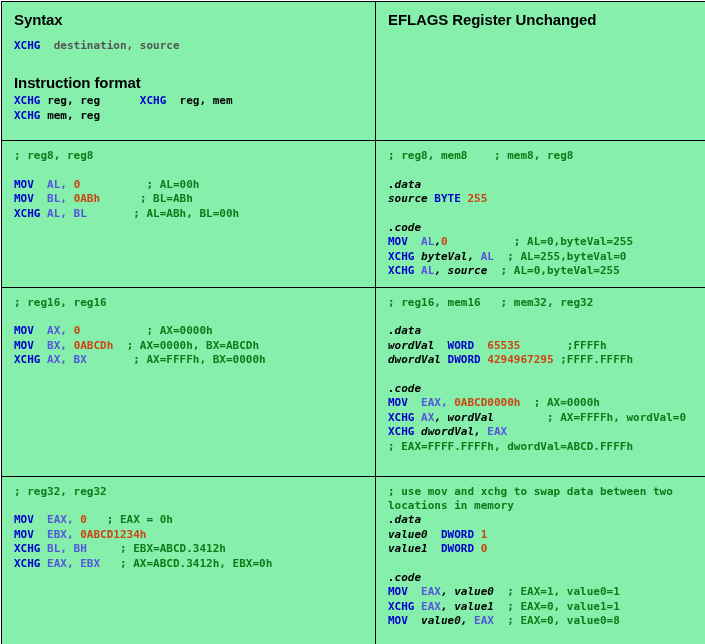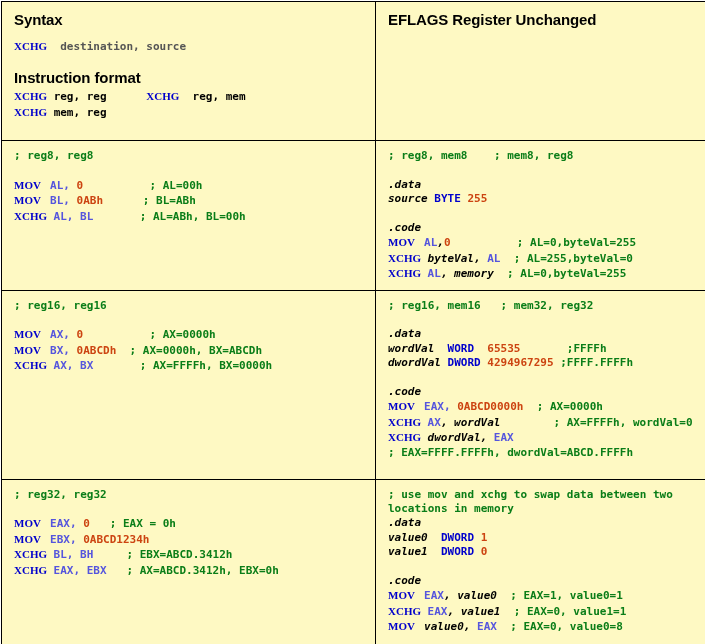--- a/index.html
+++ b/index.html
@@ -25,61 +25,61 @@
   table.xchg-table {
     border-collapse: collapse;
     width: 703px;
     margin: 1px 0 0 1px;
     table-layout: fixed;
   }
   table.xchg-table td {
     border: 1px solid #000000;
     vertical-align: top;
     padding: 8px 10px 8px 12px;
-    background: #fef9c3;
+    background: #86efac;
   }
   td.col-left  { width: 351px; }
   td.col-right { width: 350px; }
 
   
   tr.row-syntax  td { height: 122px; }
   tr.row-r8      td { height: 128px; }
   tr.row-r16     td { height: 172px; }
   tr.row-r32     td { height: 152px; }
 
   h2.heading {
     font-family: "Liberation Sans", sans-serif;
     font-size: 15px;
     font-weight: bold;
     color: #000000;
     margin: 0 0 2px 0;
     padding: 0;
     line-height: 19px;
     letter-spacing: -0.1px;
   }
-  h2.heading.second { margin-top: 14px; }
+  h2.heading.second { margin-top: 20px; }
 
   .code {
     font-family: "DejaVu Sans Mono", "Liberation Mono", monospace;
     font-size: 11px;
     line-height: 14.4px;
     color: #000000;
     white-space: pre;
     font-weight: bold;
     margin: 0;
   }
   .code.syntax-line {
     margin-top: 10px;
   }
   .code.fmt-block {
   }
   .blank-line { display: block; height: 14.4px; }
 
   
-  .mn   { color: #0000CC; font-family: Liberation Serif, serif; }            
+  .mn   { color: #0000CC; }            
   .reg  { color: #5555DD; }            
   .lit  { color: #CC4411; }            
   .cmt  { color: #0A7D18; }            
   .dir  { color: #000000; font-style: italic; }            
   .typ  { color: #0000CC; }            
   .plain{ color: #555555; }            
 </style>
 </head>
 <body>
 
@@ -109,21 +109,21 @@
           <div class="code"><span class="cmt">; reg8, reg8</span><span class="blank-line"></span><span class="mn">MOV </span><span class="reg"> AL, </span><span class="lit">0</span><span>          </span><span class="cmt">; AL=00h</span>
 <span class="mn">MOV </span><span class="reg"> BL, </span><span class="lit">0ABh</span><span>      </span><span class="cmt">; BL=ABh</span>
 <span class="mn">XCHG</span><span class="reg"> AL, BL</span><span>       </span><span class="cmt">; AL=ABh, BL=00h</span></div>
         </td>
 
         <td class="col-right">
           <div class="code"><span class="cmt">; reg8, mem8    ; mem8, reg8</span><span class="blank-line"></span><span class="dir">.data</span>
 <span class="dir">source </span><span class="typ">BYTE </span><span class="lit">255</span><span class="blank-line"></span><span class="dir">.code</span>
 <span class="mn">MOV </span><span class="reg"> AL</span><span class="dir">,</span><span class="lit">0</span><span>          </span><span class="cmt">; AL=0,byteVal=255</span>
 <span class="mn">XCHG</span><span class="dir"> byteVal, </span><span class="reg">AL</span><span>  </span><span class="cmt">; AL=255,byteVal=0</span>
-<span class="mn">XCHG</span><span class="reg"> AL</span><span class="dir">, memory</span><span>  </span><span class="cmt">; AL=0,byteVal=255</span></div>
+<span class="mn">XCHG</span><span class="reg"> AL</span><span class="dir">, source</span><span>  </span><span class="cmt">; AL=0,byteVal=255</span></div>
         </td>
       </tr>
 
       <tr class="row-r16">
         <td class="col-left">
           <div class="code"><span class="cmt">; reg16, reg16</span><span class="blank-line"></span><span class="mn">MOV </span><span class="reg"> AX, </span><span class="lit">0</span><span>          </span><span class="cmt">; AX=0000h</span>
 <span class="mn">MOV </span><span class="reg"> BX, </span><span class="lit">0ABCDh</span><span>  </span><span class="cmt">; AX=0000h, BX=ABCDh</span>
 <span class="mn">XCHG</span><span class="reg"> AX, BX</span><span>       </span><span class="cmt">; AX=FFFFh, BX=0000h</span></div>
         </td>
 

